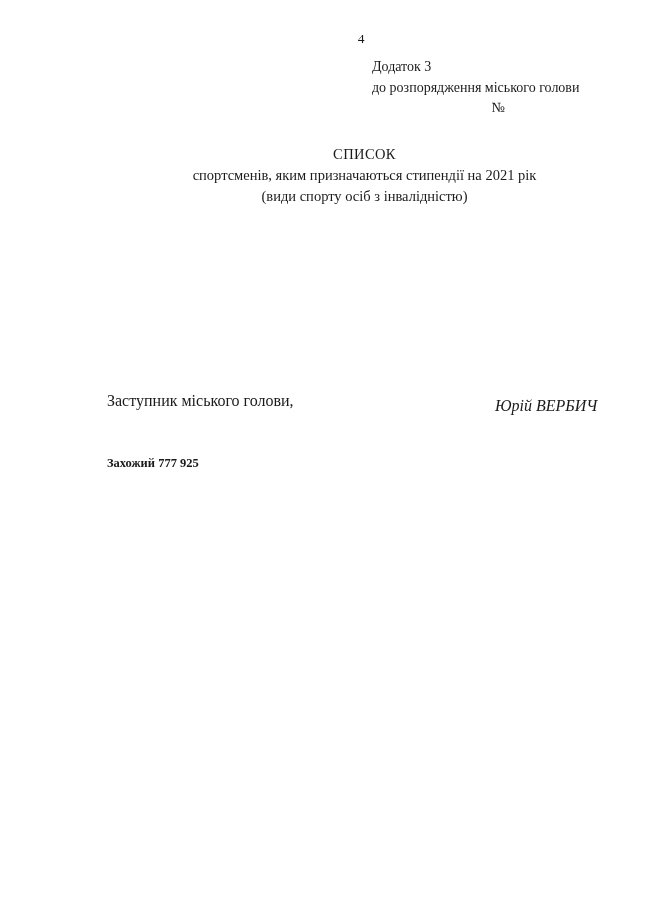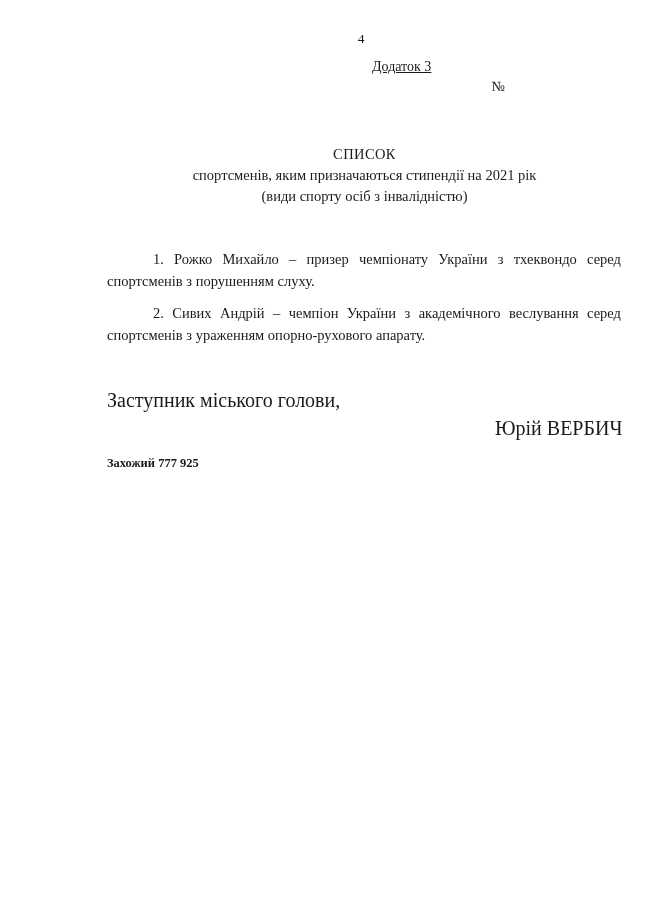--- a/index.html
+++ b/index.html
@@ -38,21 +38,20 @@
     position: absolute;
     left: 372px;
     top: 56px;
     width: 240px;
     font-size: 14px;
     line-height: 21px;
   }
 
   .doc-header .line {
     white-space: nowrap;
-    text-decoration: underline;
   }
 
   .number-rule {
     position: relative;
     margin-top: 1px;
     height: 19px;
   }
 
   .number-rule .rule {
     position: absolute;
@@ -110,37 +109,38 @@
   .body-block p + p {
     margin-top: 11px;
   }
 
   
   .signature {
     position: absolute;
     left: 107px;
     top: 390px;
     width: 514px;
-    font-size: 20px;
+    font-size: 16px;
     line-height: 21.5px;
   }
 
   .signature .rows {
     position: relative;
   }
 
   .signature .role {
     white-space: nowrap;
   }
 
   .signature .name {
     position: absolute;
     left: 388px;
-    top: 28px;
+    top: 5px;
     white-space: nowrap;
+    font-style: italic;
   }
 
   
   .footer-code {
     position: absolute;
     left: 107px;
     top: 455px;
     font-size: 12.5px;
     line-height: 16px;
     font-weight: bold;
@@ -148,36 +148,33 @@
 </style>
 </head>
 <body>
 
 <div class="page">
 
   <div class="page-number">4</div>
 
   <div class="doc-header">
     <div class="line">Додаток 3</div>
+    <div class="line">до розпорядження міського голови</div>
     <div class="number-rule">
       <span class="rule"></span>
       <span class="sym">№</span>
     </div>
   </div>
 
   <div class="title-block">
     <div class="main-title">СПИСОК</div>
     <div>спортсменів, яким призначаються стипендії на 2021 рік</div>
     <div>(види спорту осіб з інвалідністю)</div>
   </div>
 
-  <div class="body-block">
-    <p>1. Рожко Михайло – призер чемпіонату України з тхеквондо серед спортсменів з порушенням слуху.</p>
-    <p>2. Сивих Андрій – чемпіон України з академічного веслування серед спортсменів з ураженням опорно-рухового апарату.</p>
-  </div>
 
   <div class="signature">
     <div class="rows">
       <div class="role">Заступник міського голови,</div>
       <div class="name">Юрій ВЕРБИЧ</div>
     </div>
   </div>
 
   <div class="footer-code">Захожий 777 925</div>
 

